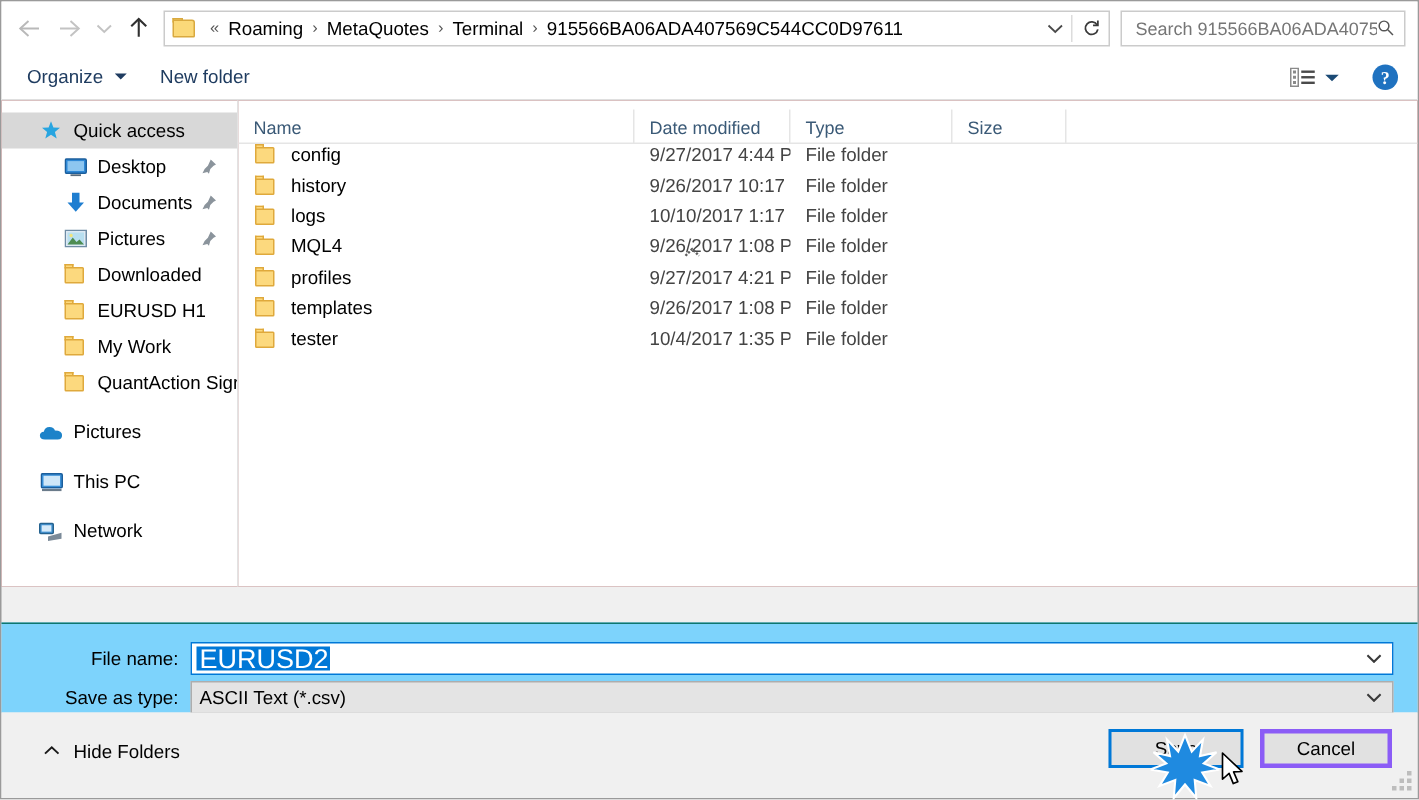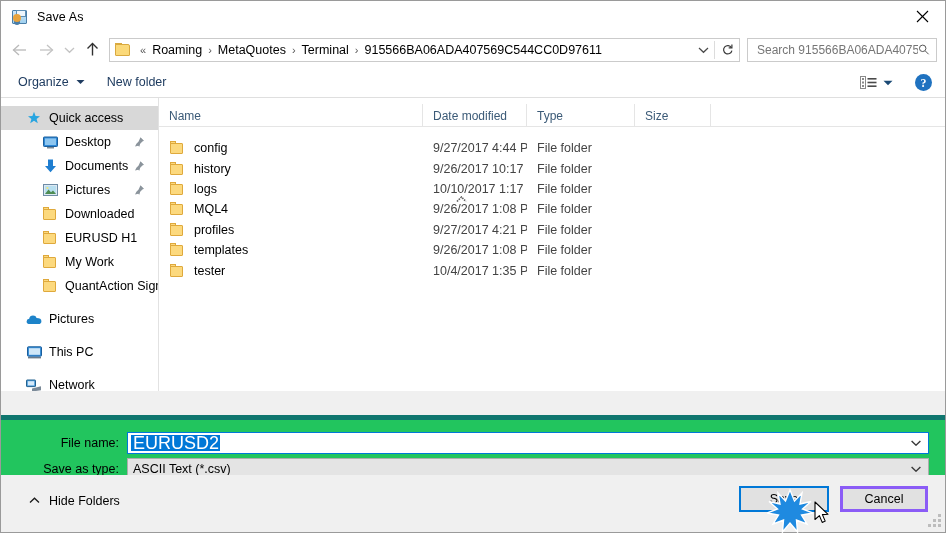--- a/index.html
+++ b/index.html
@@ -289,38 +289,38 @@
   .colh {
     font-size: 12px;
     color: #3b5a77;
     display: flex;
     align-items: center;
     padding-left: 10px;
     border-right: 1px solid #e5e5e5;
     height: 23px;
     white-space: nowrap;
   }
-  .rows { position: absolute; left: 0; right: 0; top: 40px; }
+  .rows { position: absolute; left: 0; right: 0; top: 26px; }
   .frow {
     height: 20.4px;
     display: flex;
     align-items: center;
     font-size: 12.5px;
     color: #000;
   }
   .cell { display:flex; align-items:center; white-space:nowrap; overflow:hidden; }
   .cell.name { padding-left: 10px; }
   .cell.name .folder-ic { margin-right: 9px; flex: 0 0 16px; }
   .cell.date, .cell.type, .cell.size { color: #444; padding-left: 10px; }
 
   
   .form-area {
     flex: 0 0 auto;
-    background: #22c55e;
-    border-top: 5px solid #0f766e;
+    background: #7dd3fc;
+    border-top: 1px solid #0f766e;
     padding: 12px 16px 0 16px;
     position: relative;
     height: 60px;
     margin-top: 24px;
   }
   .form-row {
     display: flex;
     align-items: center;
     height: 21px;
     margin-bottom: 5px;
@@ -425,33 +425,20 @@
     width: 3px; height: 3px;
     background: #bdbdbd;
     display: block;
   }
 </style>
 </head>
 <body>
 
 <div id="dialog">
 
-  <div class="titlebar">
-    <div class="titlebar-icon">
-      <div class="disk-icon"></div>
-      <div class="disk-person"></div>
-    </div>
-    <div class="titlebar-text">Save As</div>
-    <div class="close-btn">
-      <svg width="13" height="13" viewBox="0 0 13 13">
-        <line x1="1" y1="1" x2="12" y2="12" stroke="#000" stroke-width="1.1"></line>
-        <line x1="12" y1="1" x2="1" y2="12" stroke="#000" stroke-width="1.1"></line>
-      </svg>
-    </div>
-  </div>
 
   <div class="navbar">
     <div class="navbtn">
       <svg width="18" height="14" viewBox="0 0 18 14">
         <path d="M8 2 L2.5 7 L8 12" fill="none" stroke="#b9b9b9" stroke-width="1.3"></path>
         <line x1="2.5" y1="7" x2="15" y2="7" stroke="#b9b9b9" stroke-width="1.3"></line>
       </svg>
     </div>
     <div class="navbtn">
       <svg width="18" height="14" viewBox="0 0 18 14">

